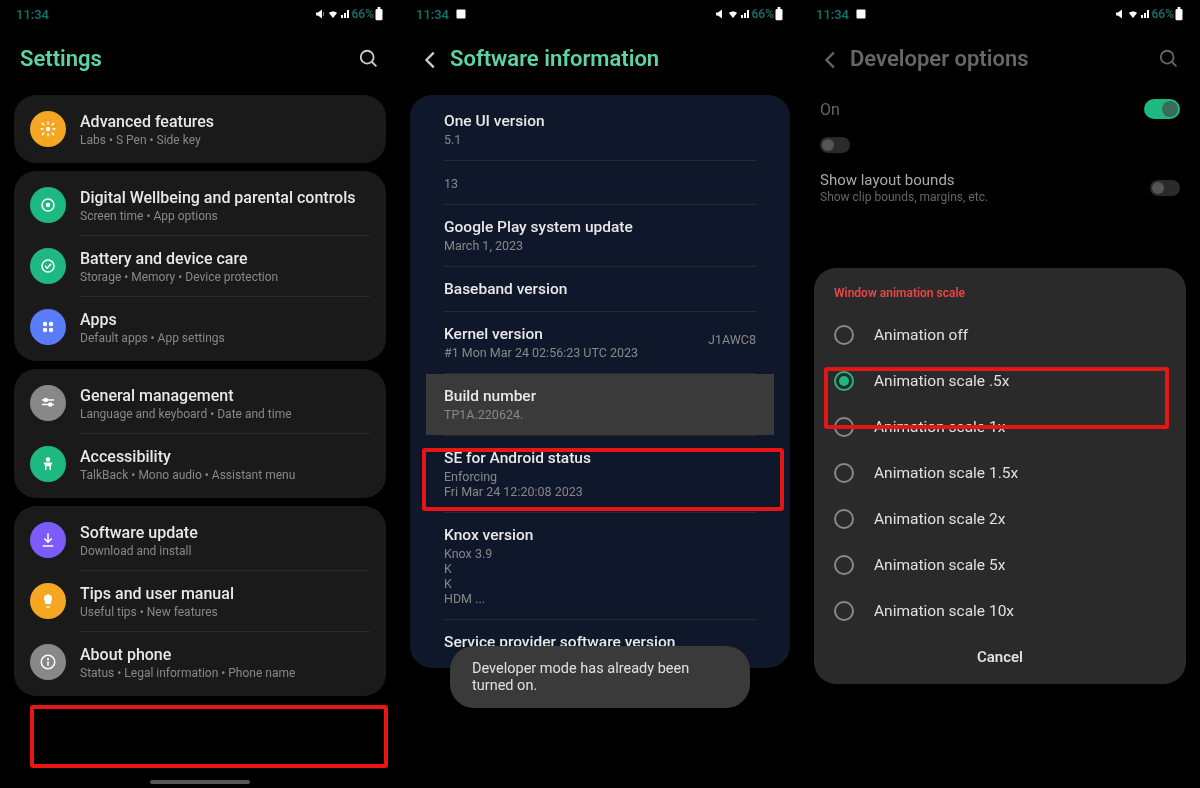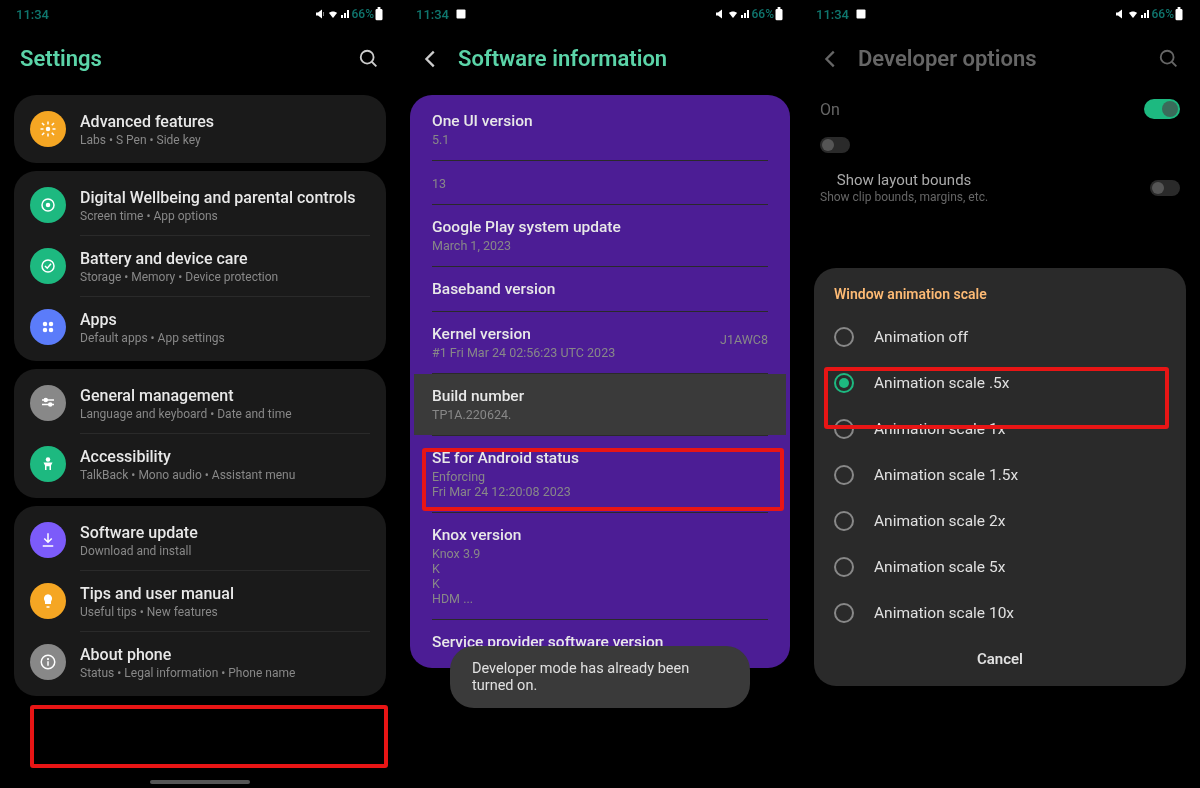--- a/index.html
+++ b/index.html
@@ -3,35 +3,35 @@
 <meta charset="utf-8">
 <style>
 * { margin: 0; padding: 0; box-sizing: border-box; font-family: -apple-system, BlinkMacSystemFont, "Segoe UI", Roboto, sans-serif; }
 body { background: #000; display: flex; width: 1200px; height: 788px; overflow: hidden; }
 .screen { width: 400px; height: 788px; background: #000; position: relative; overflow: hidden; }
 .status-bar { display: flex; justify-content: space-between; align-items: center; padding: 6px 16px; color: #0f766e; font-size: 13px; font-weight: 500; height: 28px; }
 .status-left { display: flex; gap: 6px; align-items: center; }
 .status-right { display: flex; align-items: center; font-size: 12px; }
 
 .header { display: flex; align-items: center; justify-content: space-between; padding: 18px 20px 16px; }
-.header-inner { display: flex; align-items: center; gap: 16px; }
+.header-inner { display: flex; align-items: flex-end; gap: 8px; }
 .header-title { color: #5bd4a8; font-size: 22px; font-weight: 600; }
 .header-title.dim { color: #666; }
 .back-arrow { color: #ccc; }
 .back-arrow.dim { color: #666; }
 
 .group { background: #1a1a1a; border-radius: 22px; margin: 8px 14px; padding: 4px 0; }
 .row { display: flex; align-items: center; padding: 12px 16px; }
 .row-icon { width: 36px; height: 36px; border-radius: 50%; display: flex; align-items: center; justify-content: center; margin-right: 14px; flex-shrink: 0; }
 .row-text { flex: 1; }
 .row-title { color: #e8e8e8; font-size: 16px; font-weight: 500; }
 .row-sub { color: #888; font-size: 12px; margin-top: 2px; }
 .divider { height: 1px; background: #2a2a2a; margin: 0 16px 0 66px; }
 
-.info-group { background: #4c1d95; border-radius: 22px; margin: 8px 10px; padding: 4px 4px; }
+.info-group { background: #0f172a; border-radius: 22px; margin: 8px 10px; padding: 4px 16px; }
 .info-row { padding: 13px 18px; position: relative; }
 .info-title { color: #e8e8e8; font-size: 15.5px; font-weight: 500; }
 .info-sub { color: #888; font-size: 12.5px; margin-top: 2px; }
 .info-line { color: #888; font-size: 12.5px; }
 .info-right { position: absolute; right: 18px; top: 20px; color: #888; font-size: 12.5px; }
 .info-divider { height: 1px; background: #2a2a2a; margin: 0 18px; }
 
 .red-box { border: 4px solid #e81515; border-radius: 3px; position: absolute; pointer-events: none; z-index: 10; }
 
 .toast { position: absolute; bottom: 80px; left: 50%; transform: translateX(-50%); background: #3a3a3a; color: #e0e0e0; padding: 14px 22px; border-radius: 24px; font-size: 14.5px; width: 300px; text-align: left; z-index: 5; }
@@ -39,21 +39,21 @@
 .build-highlight { background: #3a3a3a; }
 
 .dev-top { padding: 12px 20px; display: flex; justify-content: space-between; align-items: center; color: #ccc; font-size: 16px; }
 .dev-dim { color: #666; }
 .dev-subrow { padding: 6px 20px 12px; }
 .dev-subrow-title { color: #ccc; font-size: 15px; }
 .dev-subrow-sub { color: #666; font-size: 12px; margin-top: 1px; }
 .dev-subrow.dim .dev-subrow-title { color: #666; }
 
 .dialog { position: absolute; left: 14px; right: 14px; top: 268px; background: #2a2a2a; border-radius: 22px; padding: 18px 0 10px; z-index: 8; }
-.dialog-title { color: #fdba74; font-size: 14px; font-weight: 600; padding: 0 20px 12px; }
+.dialog-title { color: #ef4444; font-size: 12px; font-weight: 600; padding: 0 20px 12px; }
 .radio-row { display: flex; align-items: center; padding: 13px 20px; gap: 20px; }
 .radio { width: 20px; height: 20px; border: 2px solid #888; border-radius: 50%; display: flex; align-items: center; justify-content: center; flex-shrink: 0; }
 .radio.checked { border-color: #1db980; }
 .radio.checked::after { content: ""; width: 10px; height: 10px; background: #1db980; border-radius: 50%; }
 .radio-label { color: #e0e0e0; font-size: 15.5px; }
 .dialog-cancel { text-align: center; color: #e0e0e0; font-size: 15px; font-weight: 600; padding: 14px 0 8px; }
 
 .toggle { width: 36px; height: 20px; background: #1db980; border-radius: 10px; position: relative; }
 .toggle::after { content: ""; position: absolute; right: 2px; top: 2px; width: 16px; height: 16px; background: #3a6b5a; border-radius: 50%; }
 .toggle.off { background: #555; }
@@ -281,21 +281,21 @@
         <div class="info-sub">March 1, 2023</div>
       </div>
     <div class="info-divider"></div>
     <div class="info-row">
         <div class="info-title">Baseband version</div>
       </div>
     <div class="info-divider"></div>
     <div class="info-row">
         <div class="info-title">Kernel version</div>
         <div class="info-right">J1AWC8</div>
-        <div class="info-sub">#1 Fri Mar 24 02:56:23 UTC 2023</div>
+        <div class="info-sub">#1 Mon Mar 24 02:56:23 UTC 2023</div>
       </div>
     <div class="info-divider"></div>
     <div class="info-row build-highlight">
         <div class="info-title">Build number</div>
         <div class="info-sub">TP1A.220624.</div>
       </div>
     <div class="info-divider"></div>
     <div class="info-row">
         <div class="info-title">SE for Android status</div>
         <div class="info-sub">Enforcing</div>
@@ -360,21 +360,21 @@
 
   <div class="dev-top dev-dim">
     <span>On</span>
     <div class="toggle"></div>
   </div>
 
   <div class="dev-subrow dim" style="display:flex;align-items:center;justify-content:space-between;gap:10px;">
     <div class="toggle off mini"></div>
   </div>
 
-  <div class="dev-subrow" style="display:flex;align-items:center;justify-content:space-between;gap:24px;text-align:center;">
+  <div class="dev-subrow" style="display:flex;align-items:center;justify-content:space-between;gap:24px;">
     <div>
       <div class="dev-subrow-title" style="color:#aaa;">Show layout bounds</div>
       <div class="dev-subrow-sub">Show clip bounds, margins, etc.</div>
     </div>
     <div class="toggle off mini"></div>
   </div>
 
   <div class="dialog">
     <div class="dialog-title">Window animation scale</div>
     <div class="radio-row">

